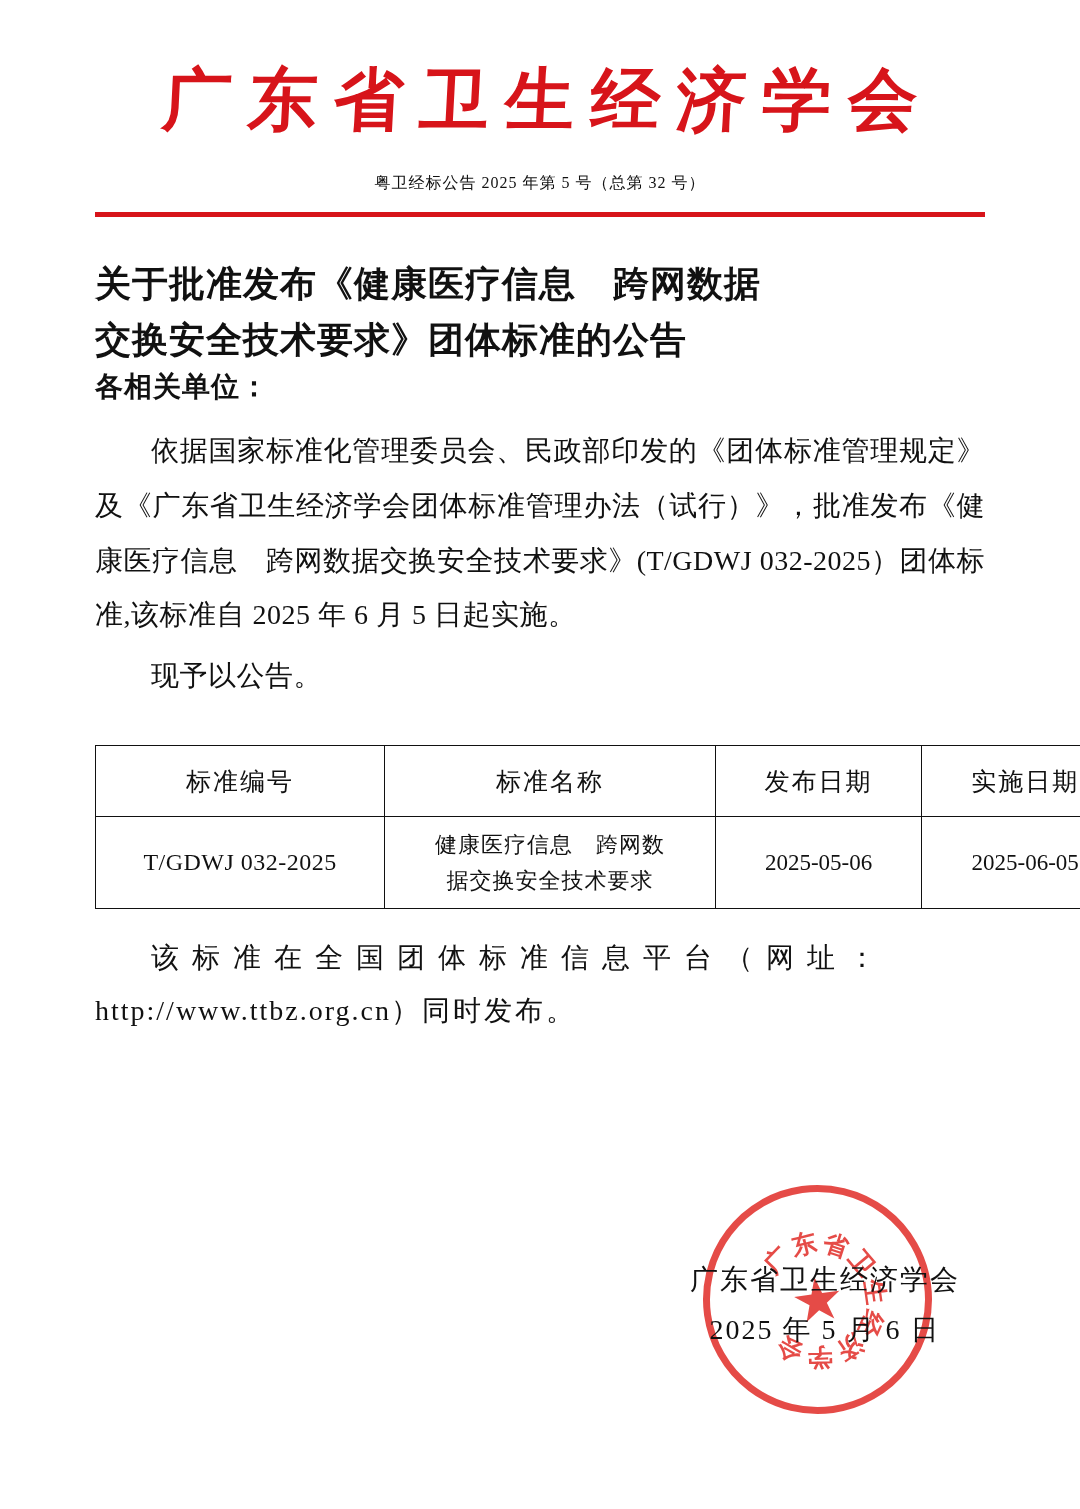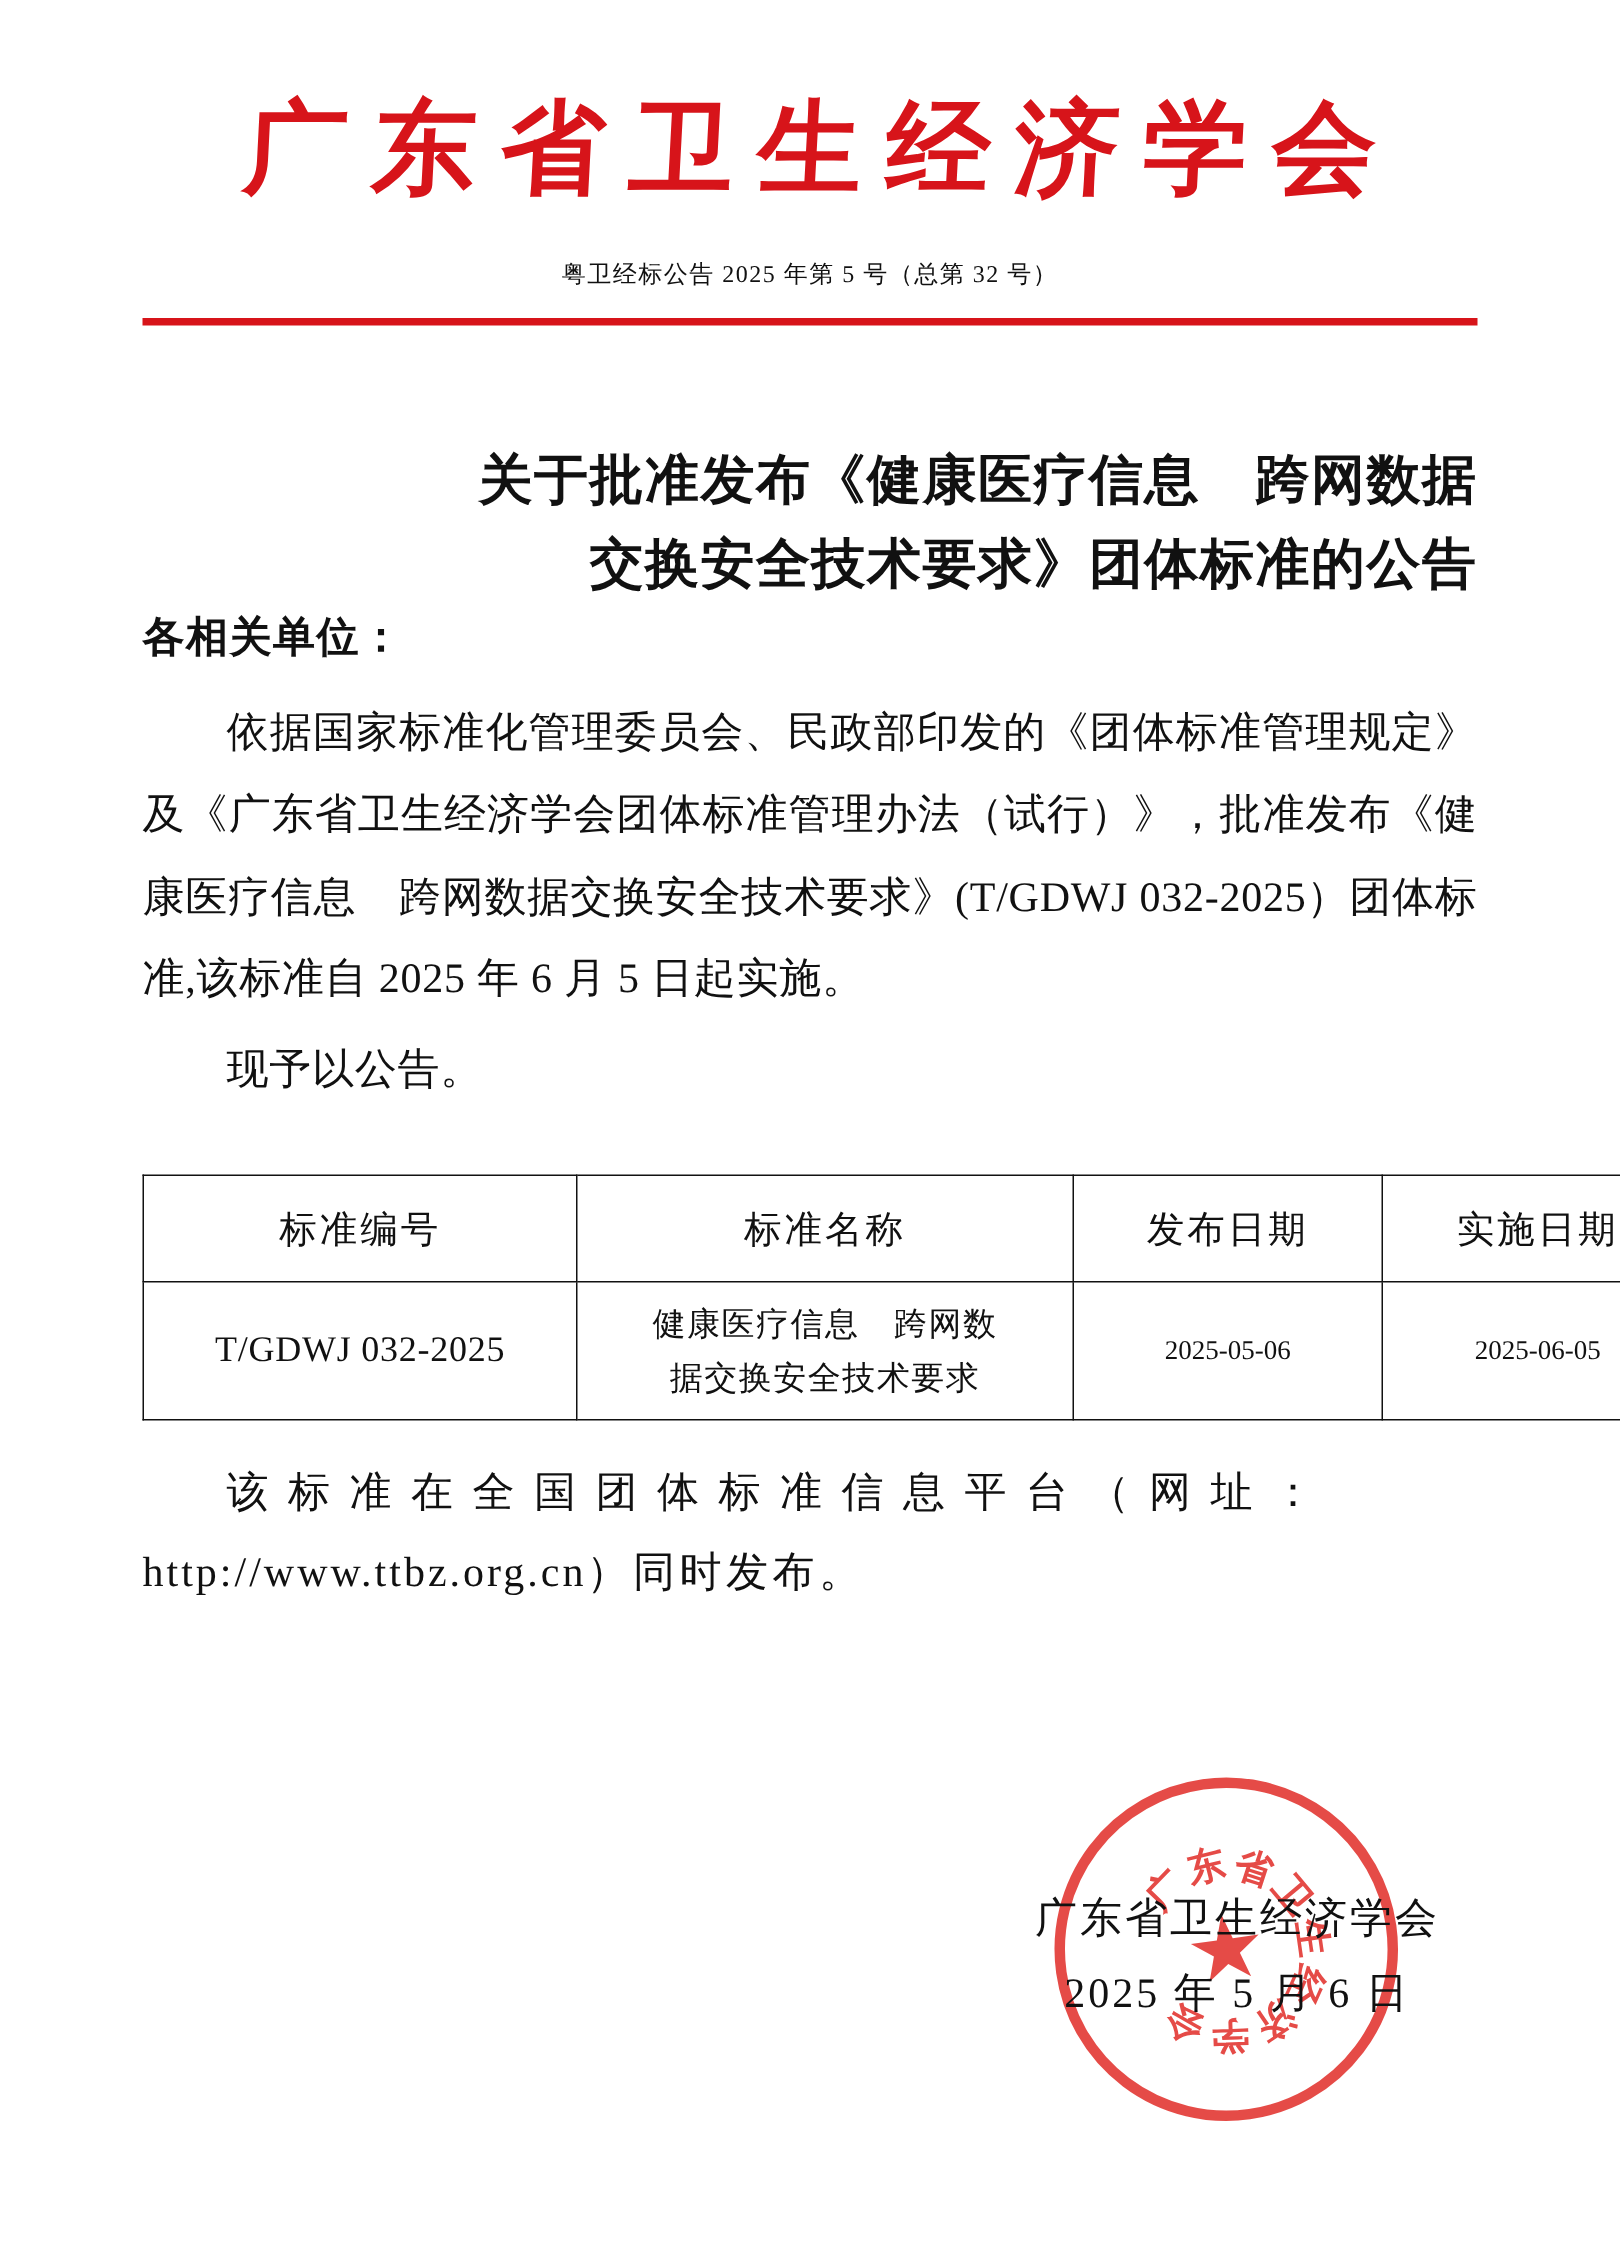--- a/index.html
+++ b/index.html
@@ -49,27 +49,27 @@
   }
   .red-rule {
     margin-top: 18px;
     height: 5px;
     background: #d7141a;
     width: 100%;
   }
 
   
   .doc-title {
-    margin-top: 78px;
-    text-align: right;
+    margin-top: 40px;
+    text-align: left;
     font-size: 36px;
     font-weight: bold;
     line-height: 1.55;
     letter-spacing: 1px;
-    font-family: Liberation Mono, monospace;
+    font-family: Liberation Serif, serif;
   }
   .doc-title .l2 { display: block; }
 
   
   .salutation {
     font-size: 28px;
     font-weight: bold;
     letter-spacing: 1px;
   }
   .para {
@@ -87,21 +87,21 @@
   .std-table {
     margin: 42px auto 0 auto;
     border-collapse: collapse;
     width: 1034px;
     table-layout: fixed;
   }
   .std-table th, .std-table td {
     border: 1.5px solid #111;
     text-align: center;
     vertical-align: middle;
-    font-size: 18px;
+    font-size: 23px;
     padding: 10px 4px;
     font-family: "Liberation Serif", serif;
   }
   .std-table th {
     font-weight: normal;
     font-size: 25px;
     height: 50px;
     letter-spacing: 2px;
   }
   .std-table td.code {

